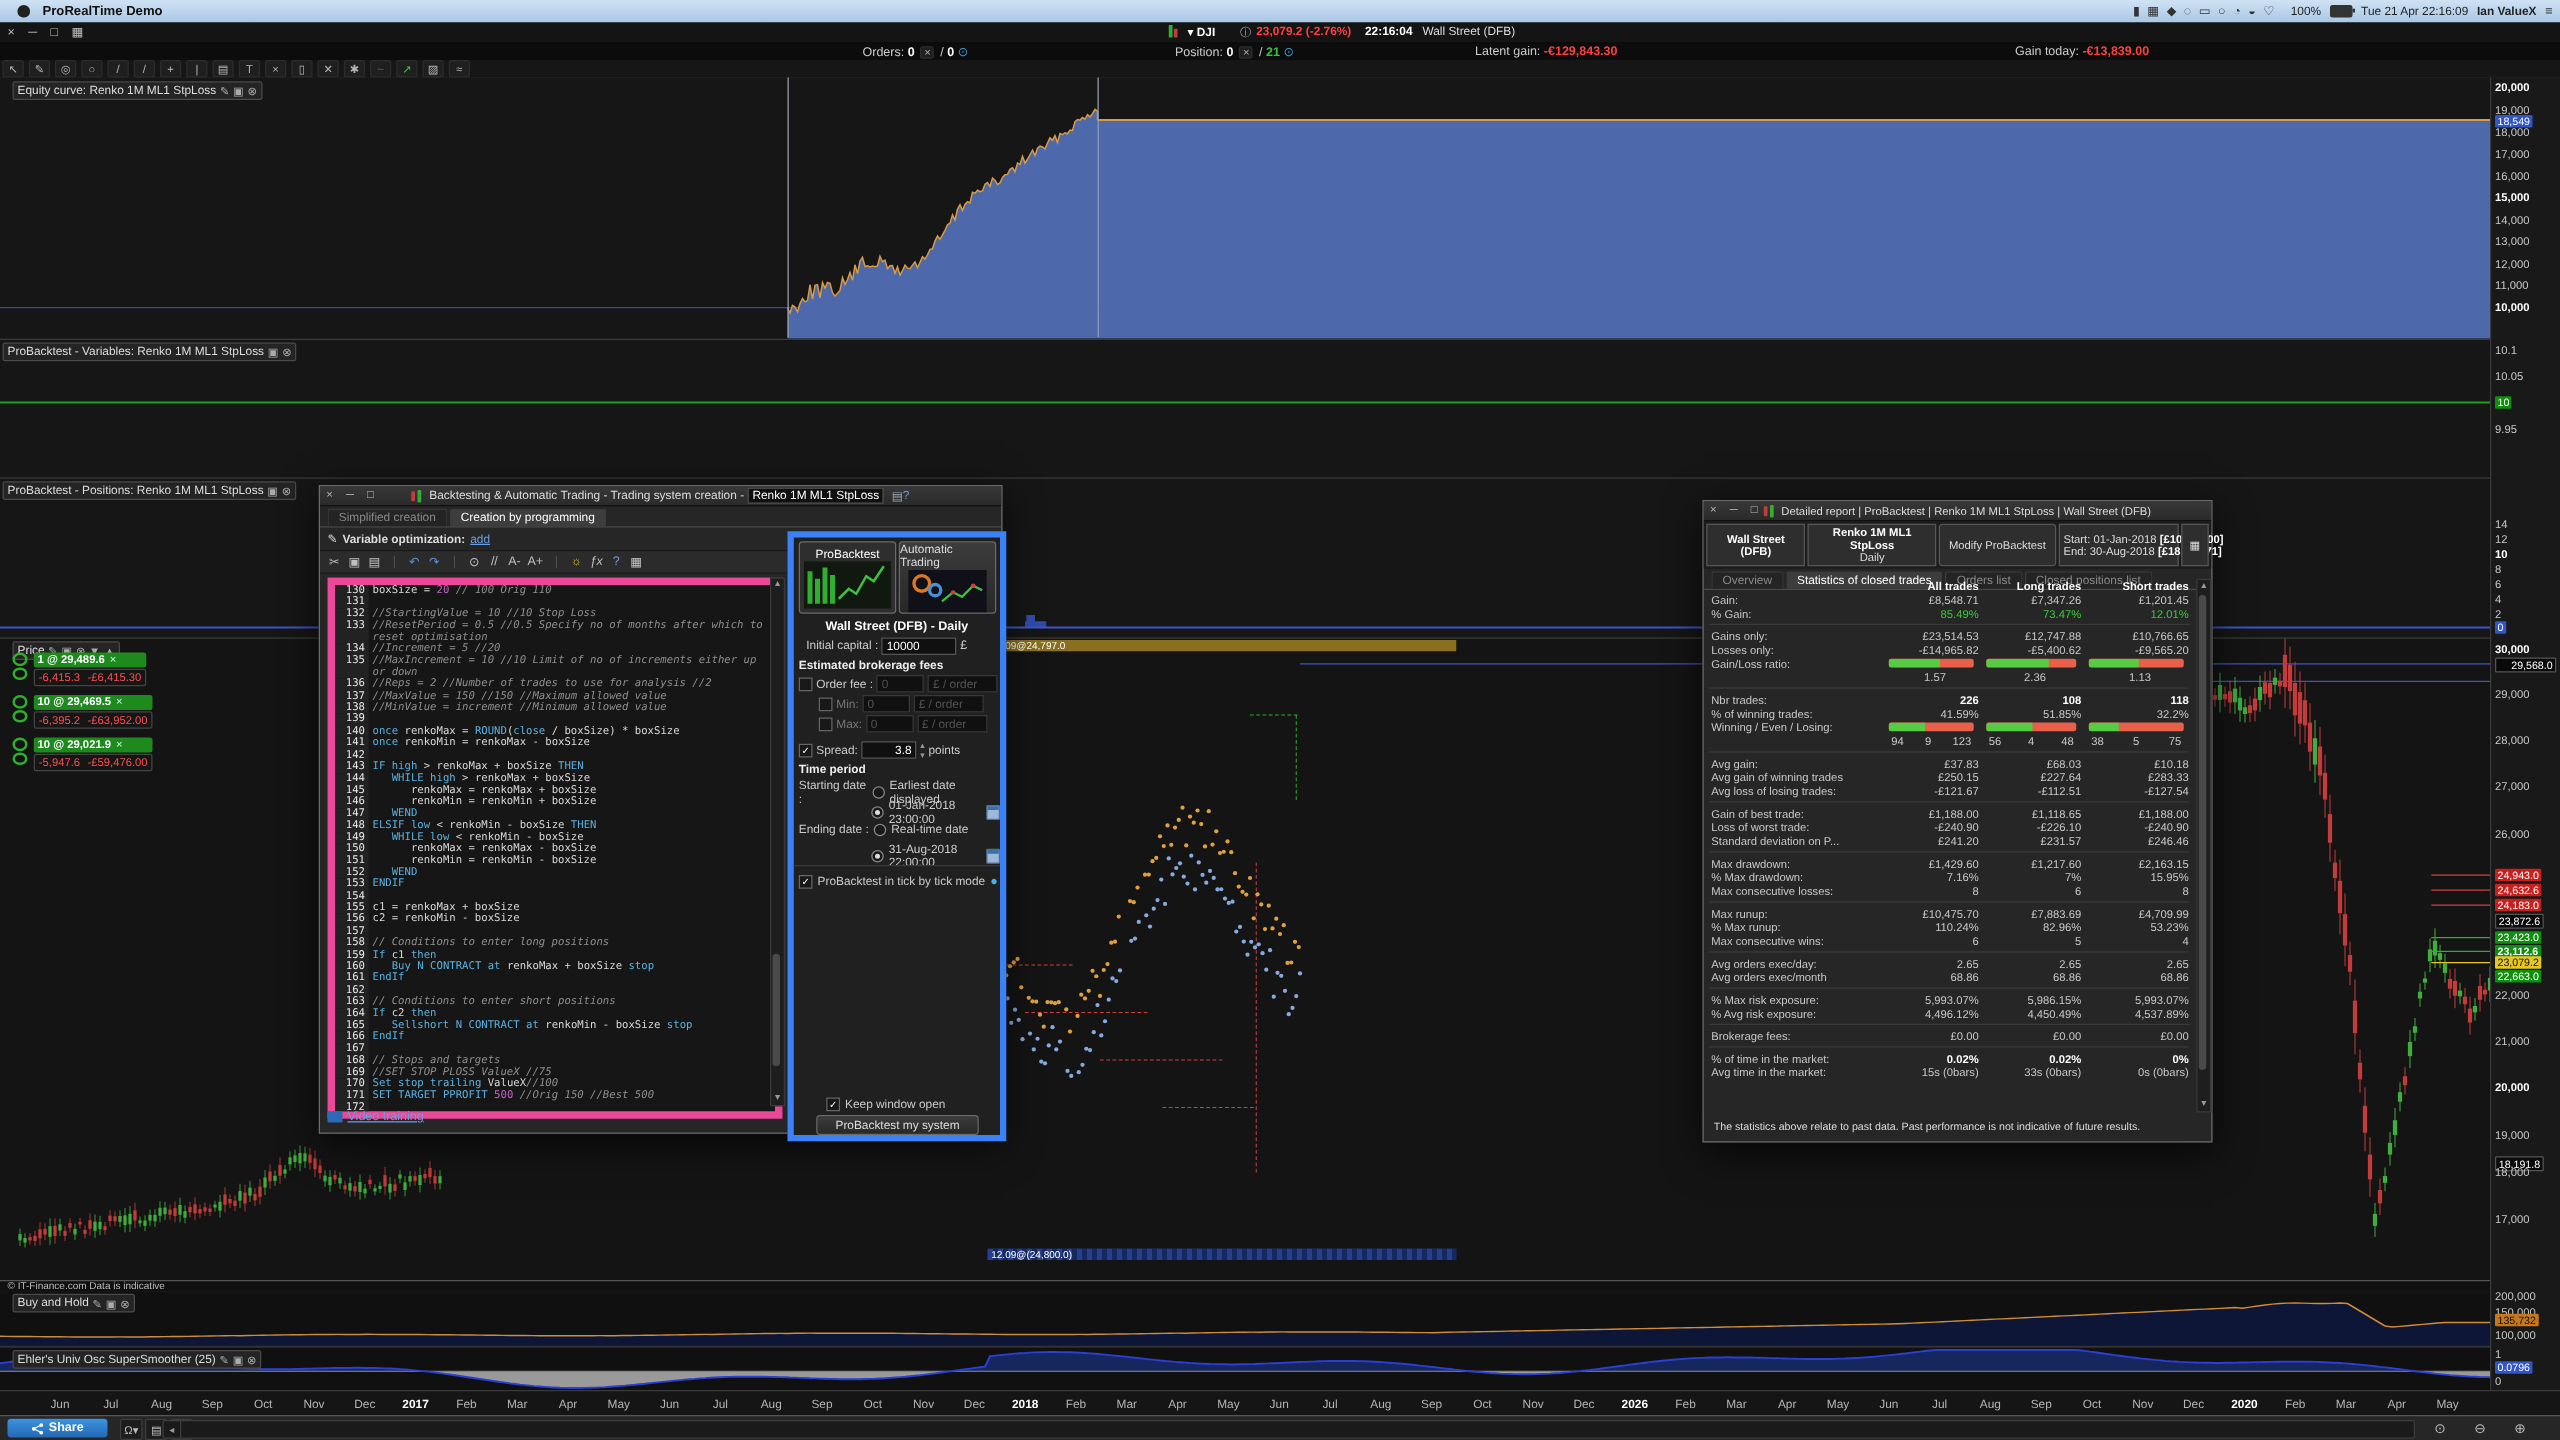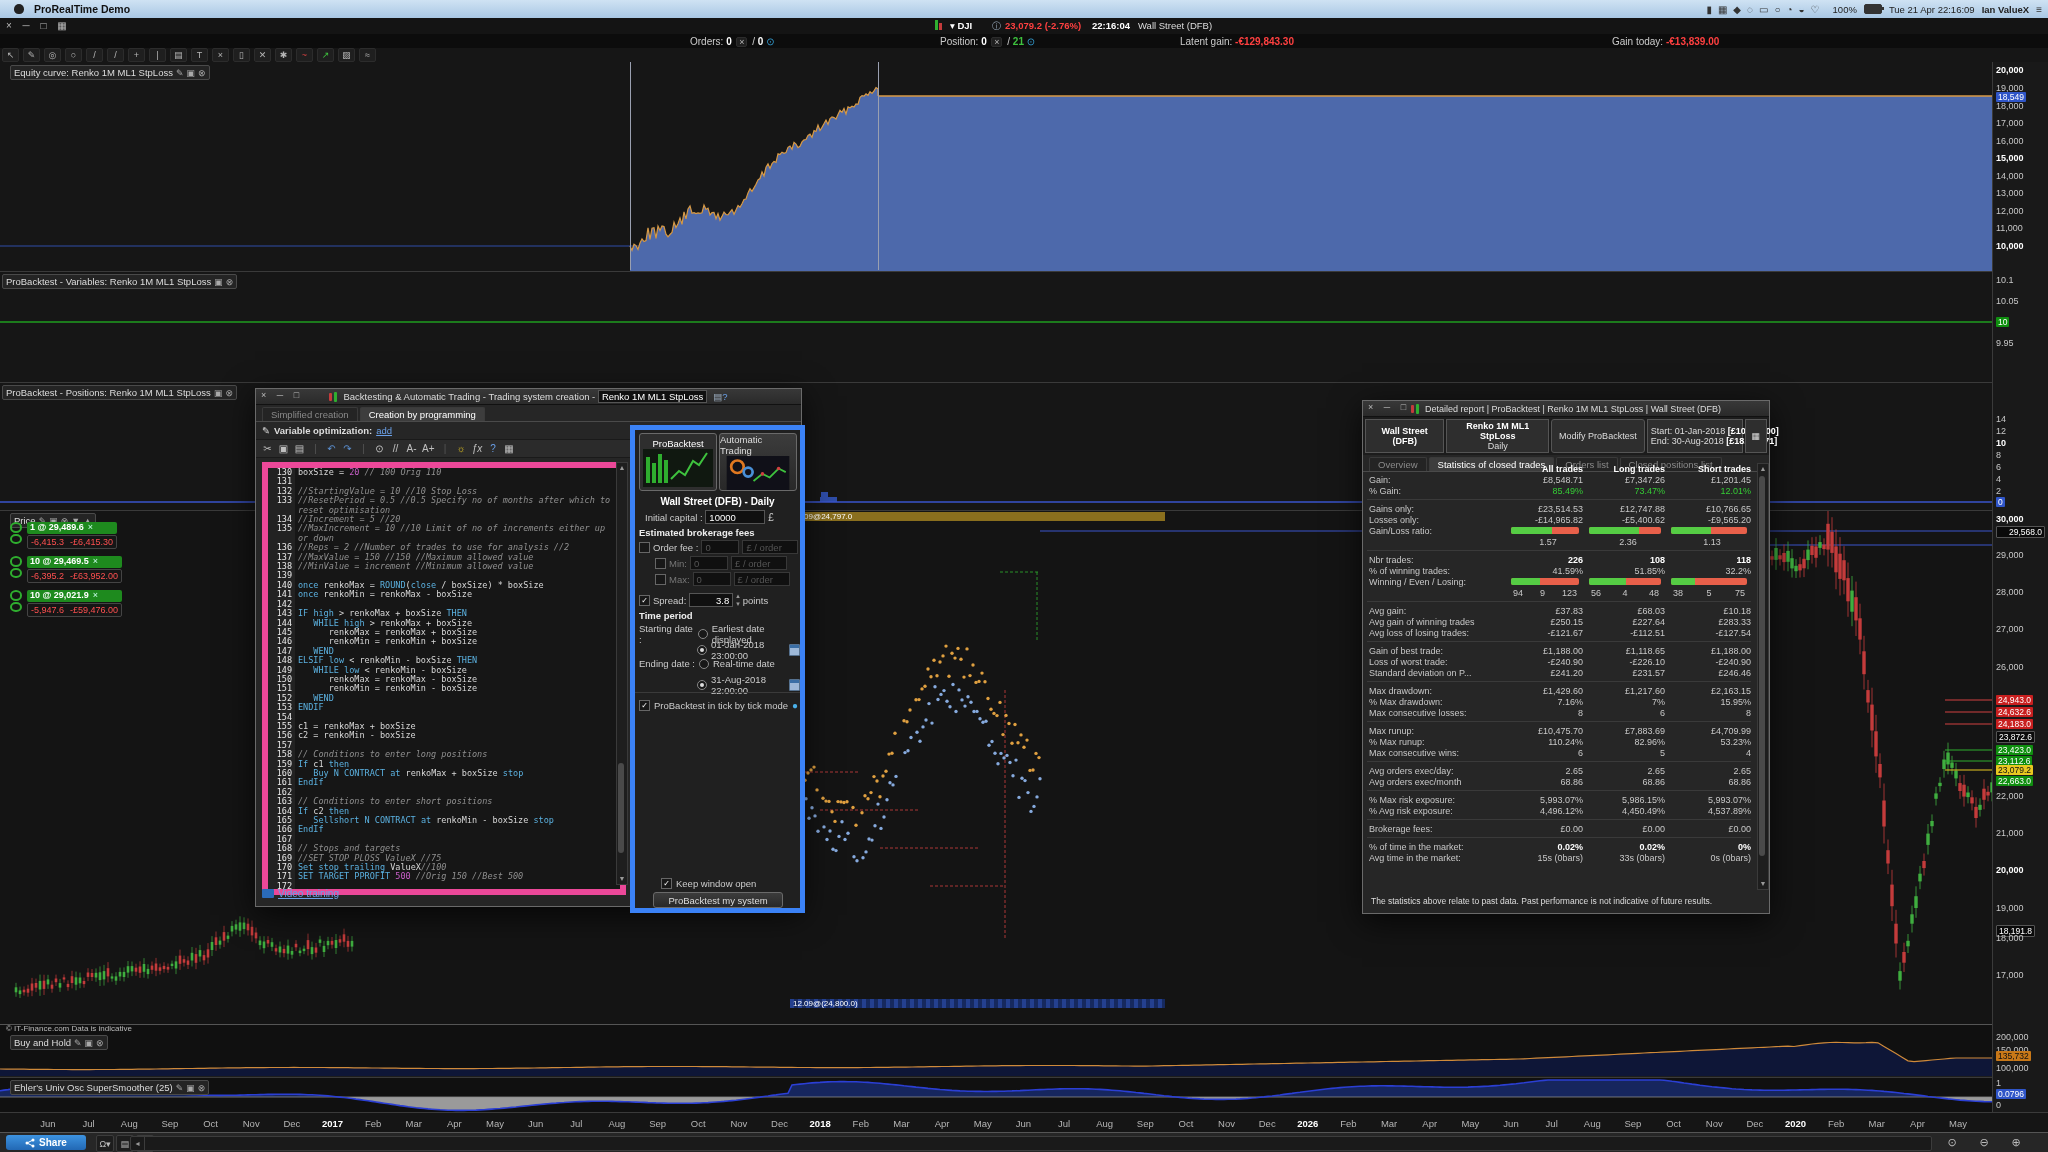--- a/index.html
+++ b/index.html
@@ -969,21 +969,21 @@
       <span class="sl badge dark" style="top: 526px; padding-left: 12px;">29,568.0</span>
       <span class="sl" style="top: 550px;">29,000</span>
       <span class="sl" style="top: 587px;">28,000</span>
       <span class="sl" style="top: 624px;">27,000</span>
       <span class="sl" style="top: 662px;">26,000</span>
       <span class="sl badge redb" style="top: 695px;">24,943.0</span>
       <span class="sl badge redb" style="top: 707px;">24,632.6</span>
       <span class="sl badge redb" style="top: 719px;">24,183.0</span>
       <span class="sl badge dark" style="top: 731px;">23,872.6</span>
       <span class="sl badge green" style="top: 745px;">23,423.0</span>
-      <span class="sl badge green" style="top: 756px;">23,112.6</span>
+      <span class="sl badge green" style="top: 756px; font-weight: bold;">23,112.6</span>
       <span class="sl badge yellow" style="top: 765px;">23,079.2</span>
       <span class="sl badge green" style="top: 776px;">22,663.0</span>
       <span class="sl" style="top: 791px;">22,000</span>
       <span class="sl" style="top: 828px;">21,000</span>
       <span class="sl bold" style="top: 865px;">20,000</span>
       <span class="sl" style="top: 903px;">19,000</span>
       <span class="sl badge dark" style="top: 925px;">18,191.8</span>
       <span class="sl" style="top: 933px;">18,000</span>
       <span class="sl" style="top: 970px;">17,000</span>
       <span class="sl" style="top: 1032px;">200,000</span>

